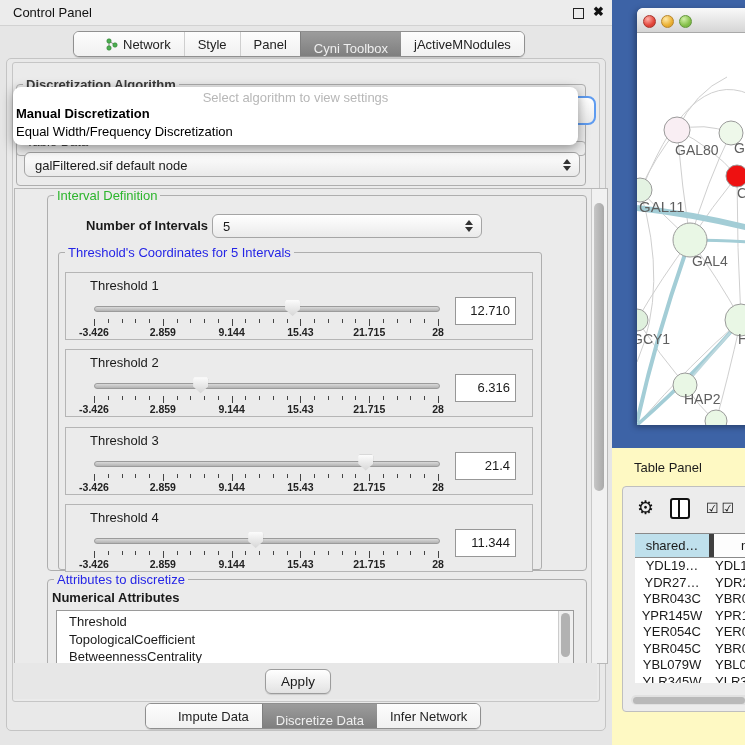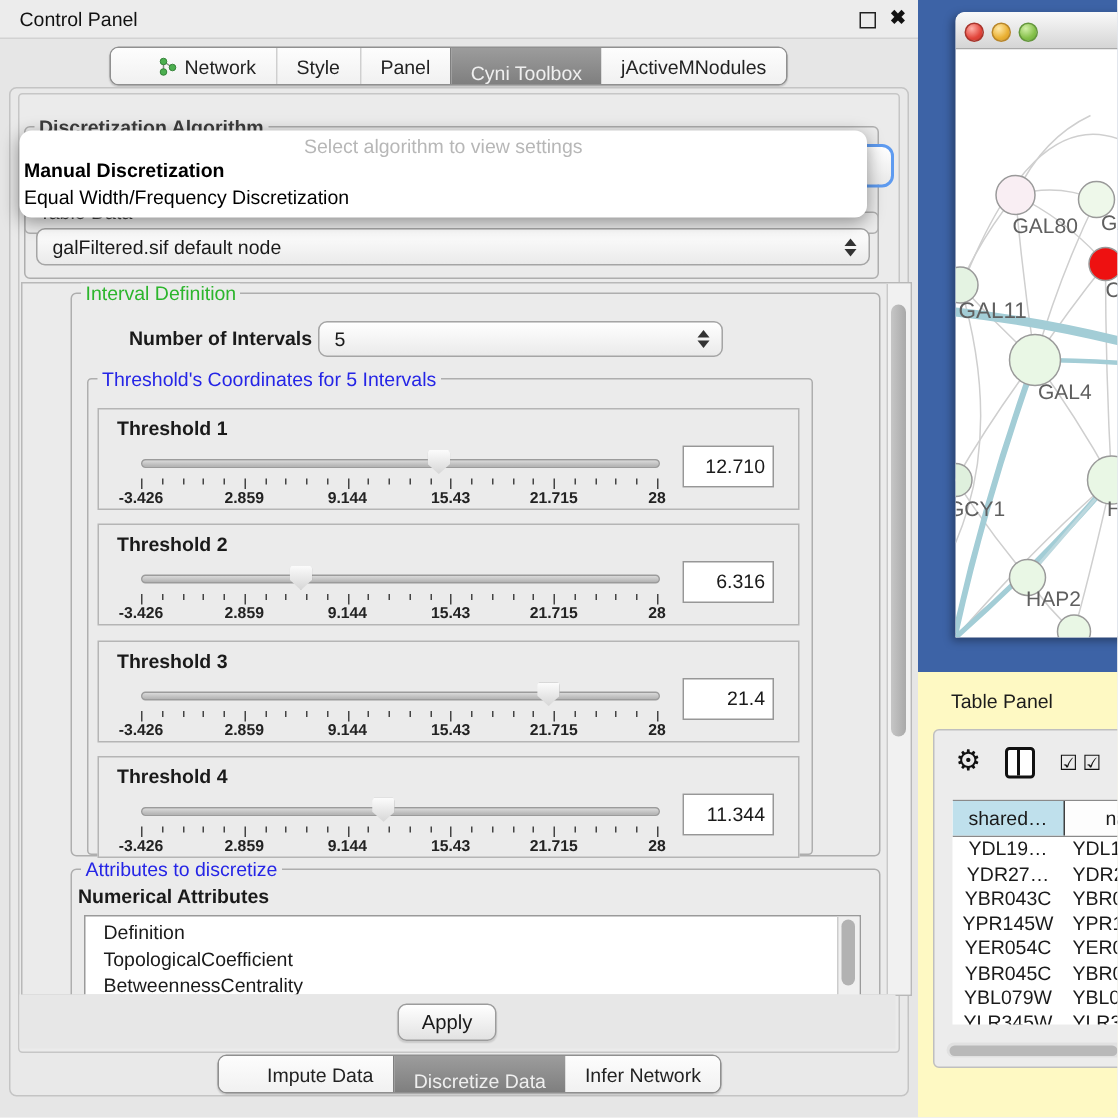--- a/index.html
+++ b/index.html
@@ -46,21 +46,21 @@
   #scrollpane{position:absolute;left:14px;top:188px;width:592px;height:474px;border:1px solid #b8b8b8;background:#ebebeb;overflow:hidden;}
   #vscroll{position:absolute;right:0;top:0;width:15px;height:100%;background:#f1f1f1;border-left:1px solid #c9c9c9;}
   #vscroll .thumb{position:absolute;left:2px;top:14px;width:10px;height:288px;border-radius:6px;background:linear-gradient(90deg,#c6c6c6,#a9a9a9);}
   #interval-group{left:32px;top:6px;width:538px;height:374px;}
   #interval-group > .group-title{color:#2cb52c;}
   #noi-label{position:absolute;left:38px;top:22px;font-size:13px;font-weight:bold;}
   #noi-combo{left:164px;top:18px;width:268px;height:22px;}
   #thr-group{position:absolute;left:10px;top:56px;width:482px;height:316px;border:1px solid #aeaeae;border-radius:3px;}
   #thr-group > .group-title{color:#2525e6;background:#ebebeb;}
   .threshold-box{position:absolute;left:6px;width:466px;height:66px;border:1px solid #b5b5b5;background:#ebebeb;}
-  .th-label{position:absolute;left:12px;top:5px;font-size:13px;font-weight:bold;}
+  .th-label{position:absolute;left:24px;top:5px;font-size:13px;font-weight:normal;}
   .slider-area{position:absolute;left:28px;top:24px;width:344px;height:40px;}
   .track{position:absolute;left:0;top:9px;width:344px;height:4px;border:1px solid #9b9b9b;border-radius:3px;background:linear-gradient(#d9d9d9,#b3b3b3);}
   .handle{position:absolute;top:3px;width:15px;height:16px;background:linear-gradient(#fcfcfc,#d6d6d6);
       clip-path:polygon(8% 0,92% 0,100% 12%,100% 58%,50% 100%,0 58%,0 12%);filter:drop-shadow(0 0 1px #7d7d7d);}
   .tick{position:absolute;top:22px;width:1px;background:#444;}
   .tick.minor{height:4px;}
   .tick.major{height:7px;}
   .tick-label{position:absolute;top:29px;transform:translateX(-50%);font-size:10.5px;font-weight:bold;color:#222;white-space:nowrap;}
   .value-box{position:absolute;right:16px;top:24px;width:54px;height:26px;background:#fff;border:1px solid #979797;
       font-size:13px;text-align:right;line-height:26px;padding-right:5px;}
@@ -93,21 +93,21 @@
   #tp-title{position:absolute;left:22px;top:12px;font-size:13px;color:#1c1c1c;}
   #tp-container{position:absolute;left:10px;top:38px;width:140px;height:224px;background:#ececec;border:1px solid #bfbfbf;border-radius:4px;overflow:hidden;}
   #tp-toolbar{position:absolute;left:14px;top:8px;display:flex;align-items:center;gap:16px;height:26px;}
   #gear-ic{font-size:19px;color:#111;line-height:22px;}
   #split-ic{width:16px;height:17px;border:2px solid #111;border-radius:3px;position:relative;background:#fff;}
   #split-ic::after{content:"";position:absolute;left:6px;top:0;width:2px;height:100%;background:#111;}
   .chk-ic{font-size:14px;color:#111;}
   #tp-checks{display:flex;gap:3px;}
   #tp-table{position:absolute;left:12px;top:46px;width:128px;height:150px;background:#fff;overflow:hidden;}
   #tp-header{display:flex;height:23px;border-top:1px solid #8a8a8a;border-bottom:1px solid #8a8a8a;}
-  .tp-h1{width:74px;background:#bfe0ec;border-right:1px solid #404040;font-size:13px;text-align:center;line-height:23px;overflow:hidden;}
+  .tp-h1{width:74px;background:#bfe0ec;border-right:5px solid #404040;font-size:13px;text-align:center;line-height:23px;overflow:hidden;}
   .tp-h2{flex:1;background:#fdfdfd;font-size:13px;line-height:23px;padding-left:27px;overflow:hidden;}
   .tp-row{display:flex;height:16.5px;font-size:13px;}
   .tp-c1{width:74px;text-align:center;overflow:hidden;white-space:nowrap;}
   .tp-c2{flex:1;padding-left:6px;overflow:hidden;white-space:nowrap;}
   #tp-hscroll{position:absolute;left:8px;top:208px;width:126px;height:10px;background:#e1e1e1;border-radius:5px;}
   #tp-hscroll .thumb{position:absolute;left:2px;top:1.5px;width:112px;height:7px;border-radius:4px;background:#b9b9b9;}
   
   .net-label{font-family:"Liberation Sans",sans-serif;fill:#5f5f5f;}
 </style>
 </head>
@@ -351,21 +351,21 @@
               </div>
             </div>
         </div>
       </div>
 
       <div id="attr-group" class="group">
         <span class="group-title">Attributes to discretize</span>
         <span id="attr-sub">Numerical Attributes</span>
         <div id="attr-list">
           <div id="attr-items">
-              <div class="attr-item">Definition</div>
+              <div class="attr-item">Threshold</div>
               <div class="attr-item">TopologicalCoefficient</div>
               <div class="attr-item">BetweennessCentrality</div>
             </div>
           <div id="attr-vscroll">
               <div class="thumb"></div>
             </div>
         </div>
       </div>
       <div id="vscroll">
           <div class="thumb"></div>

